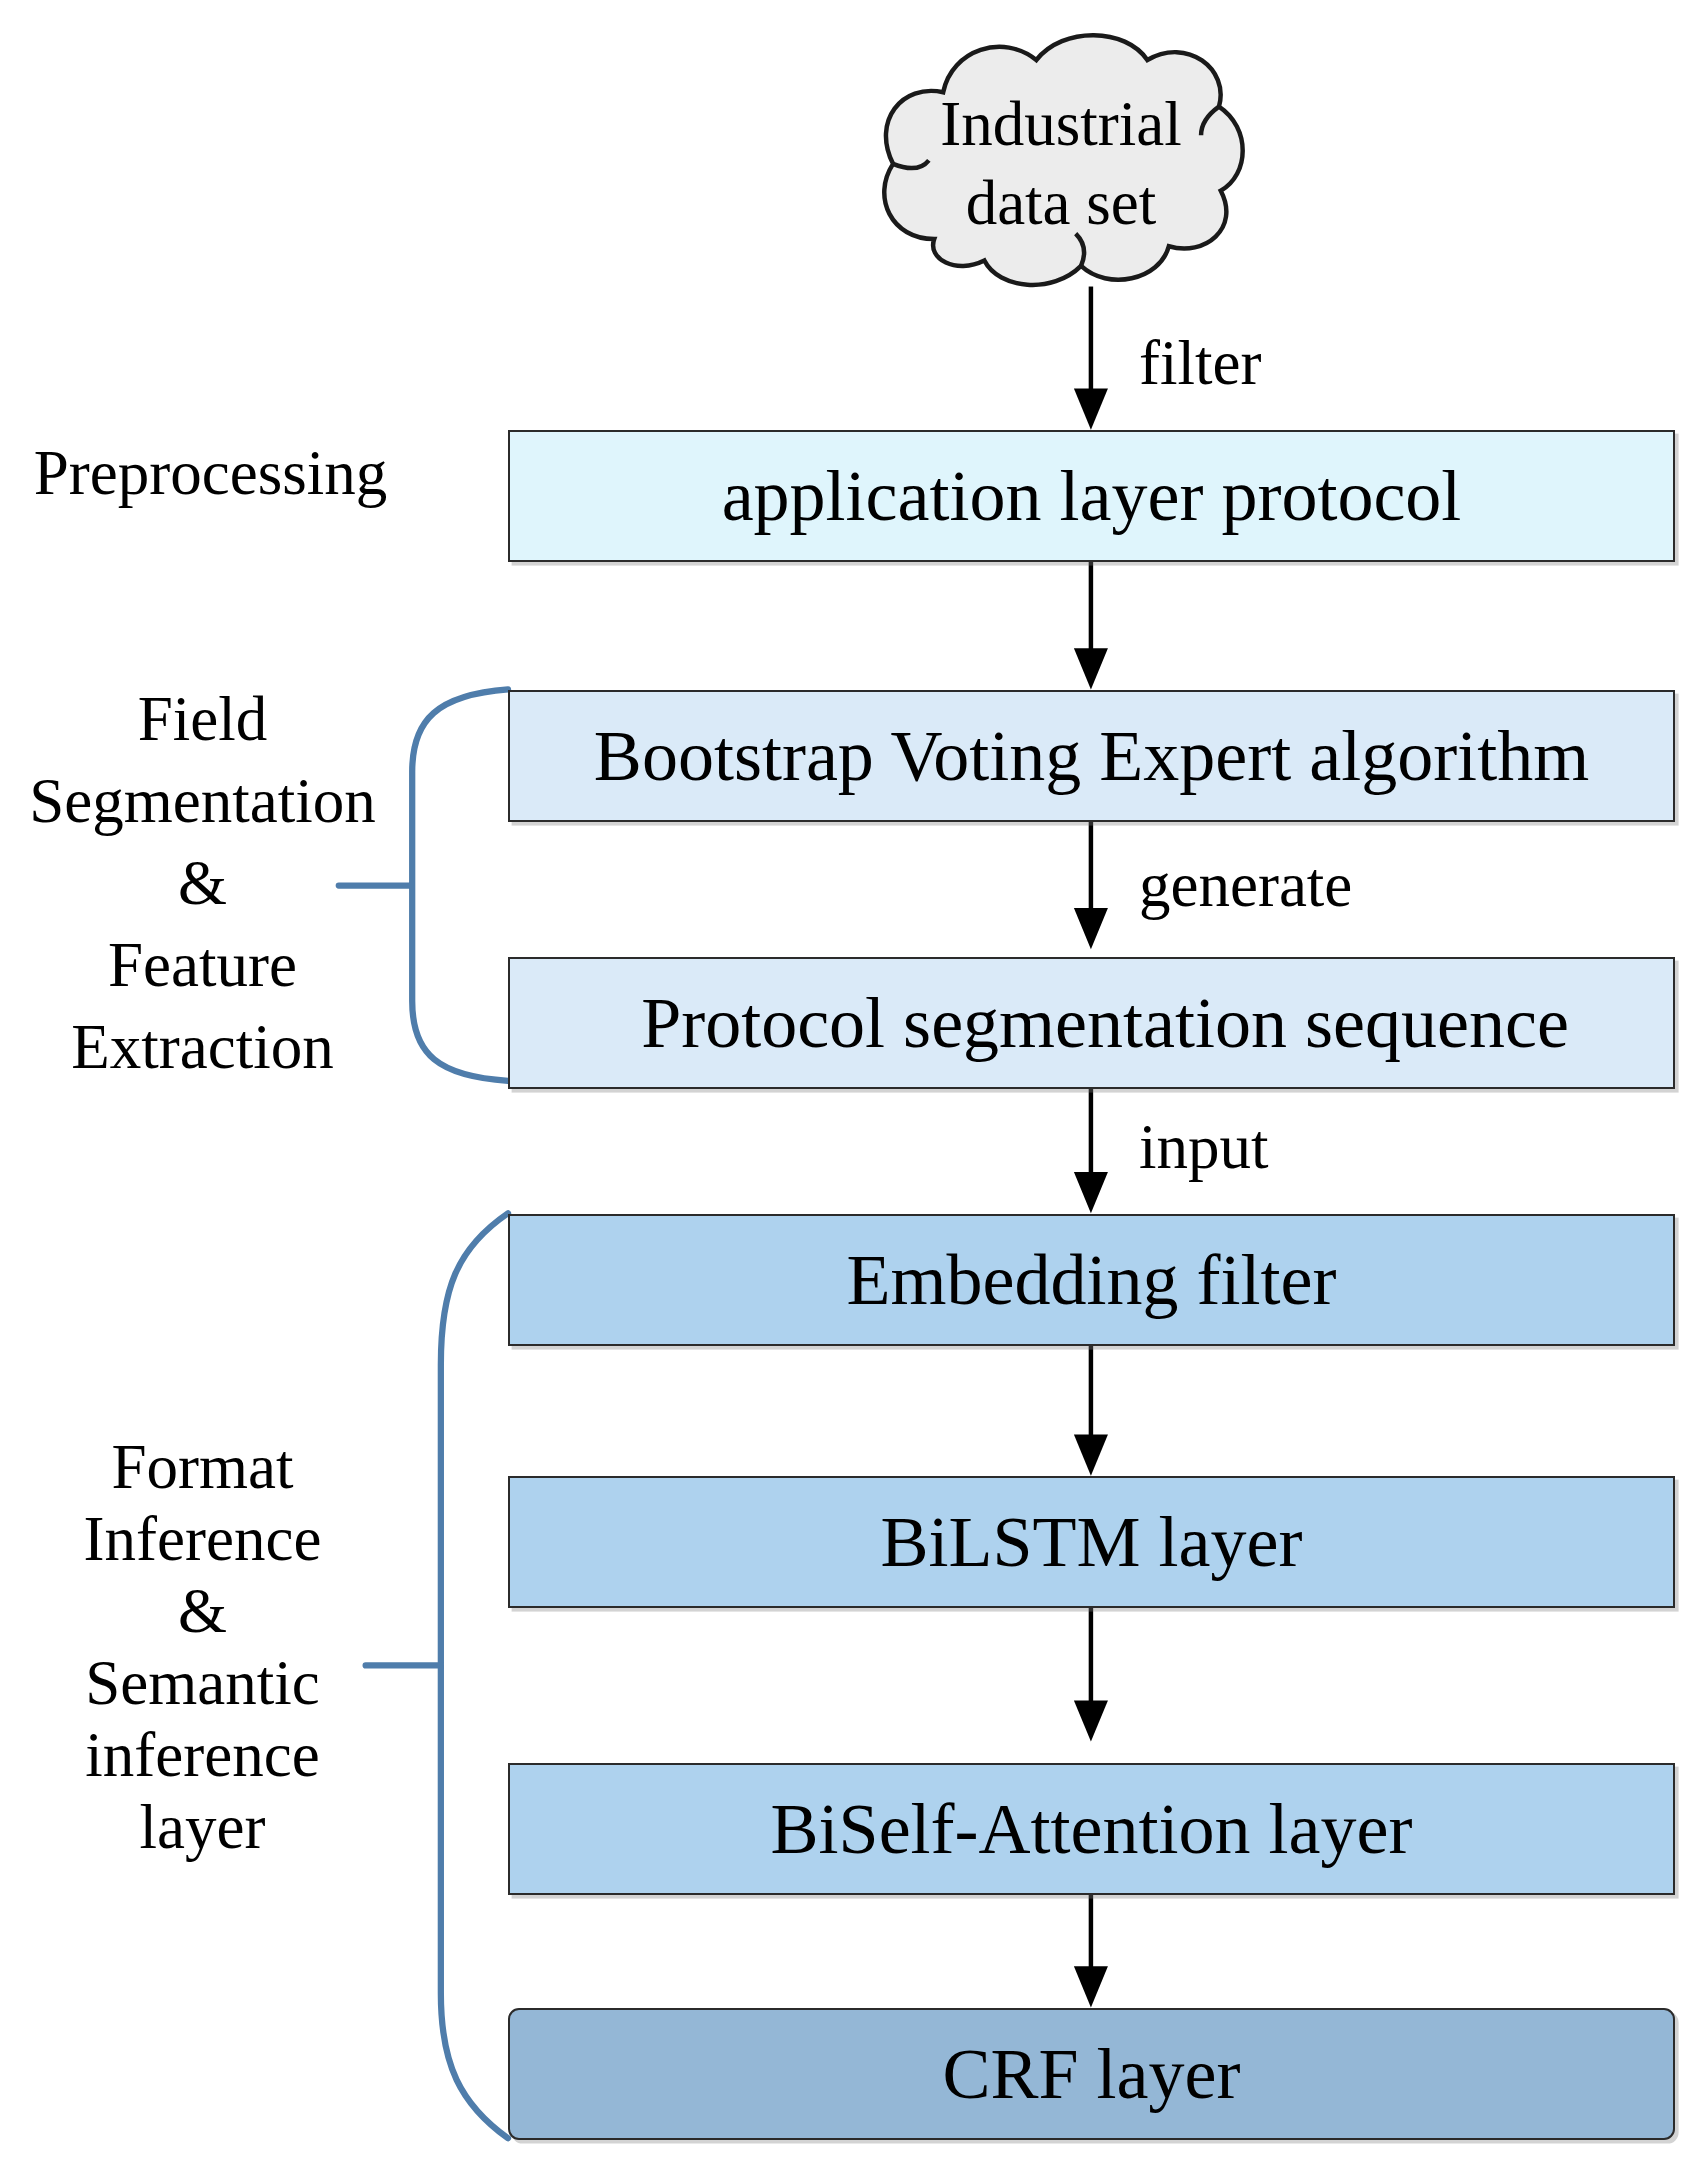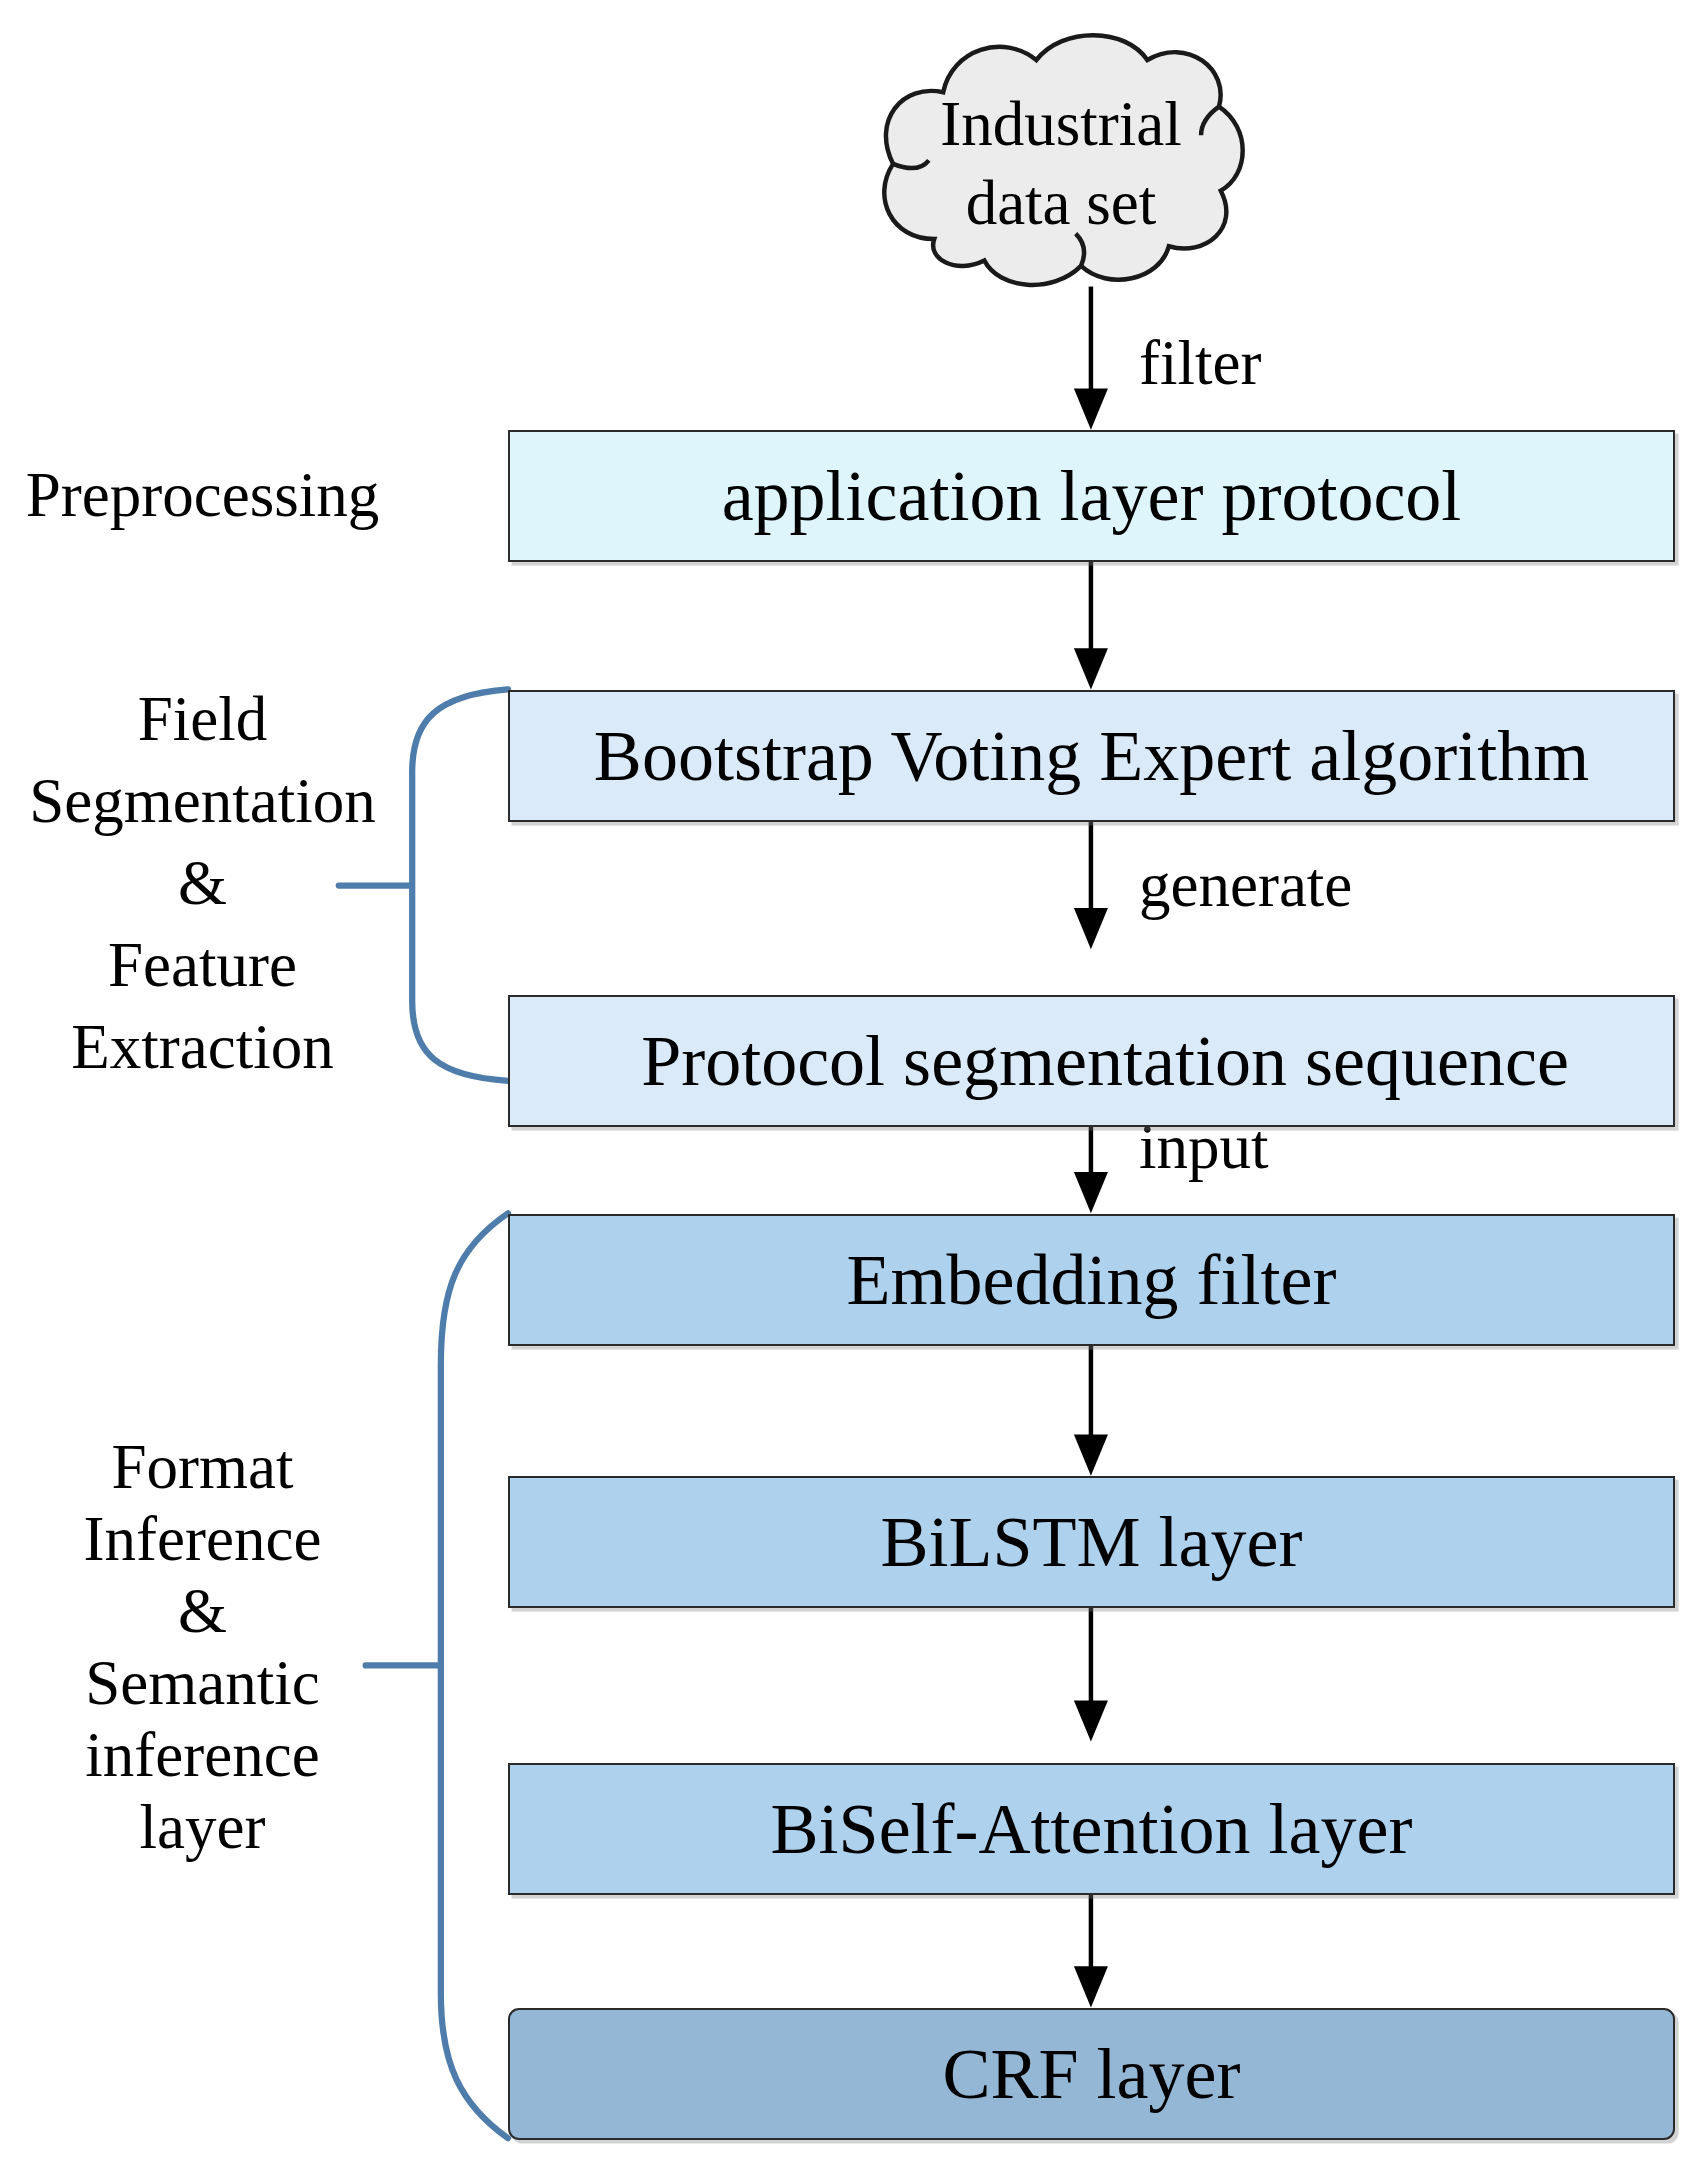--- a/index.html
+++ b/index.html
@@ -27,34 +27,34 @@
     box-shadow: 3.6px 3.6px 0 rgba(128,128,128,0.35);
     display: flex;
     align-items: center;
     justify-content: center;
     font-size: 72px;
     line-height: 1;
     white-space: nowrap;
   }
   .box-1 { top: 430px; }
   .box-2 { top: 690px; }
-  .box-3 { top: 995px; padding-left: 27px; }
+  .box-3 { top: 957px; padding-left: 27px; }
   .box-4 { top: 1214px; }
   .box-5 { top: 1476px; }
   .box-6 { top: 1744px; margin-top: 19px; }
   .box-7 { top: 2008px; border-radius: 11px; }
 
   .section-label {
     position: absolute;
     left: 0;
     width: 405px;
     text-align: center;
     font-size: 63px;
   }
-  .label-preprocessing { top: 459px; line-height: 72px; }
+  .label-preprocessing { top: 437px; line-height: 72px; padding-left: 8px; }
   .label-field-seg     { top: 678px; line-height: 82px; }
   .label-format-inf    { top: 1431px; line-height: 72px; }
 
   .edge-label {
     position: absolute;
     left: 1139px;
     font-size: 63px;
     line-height: 72px;
     white-space: nowrap;
   }

